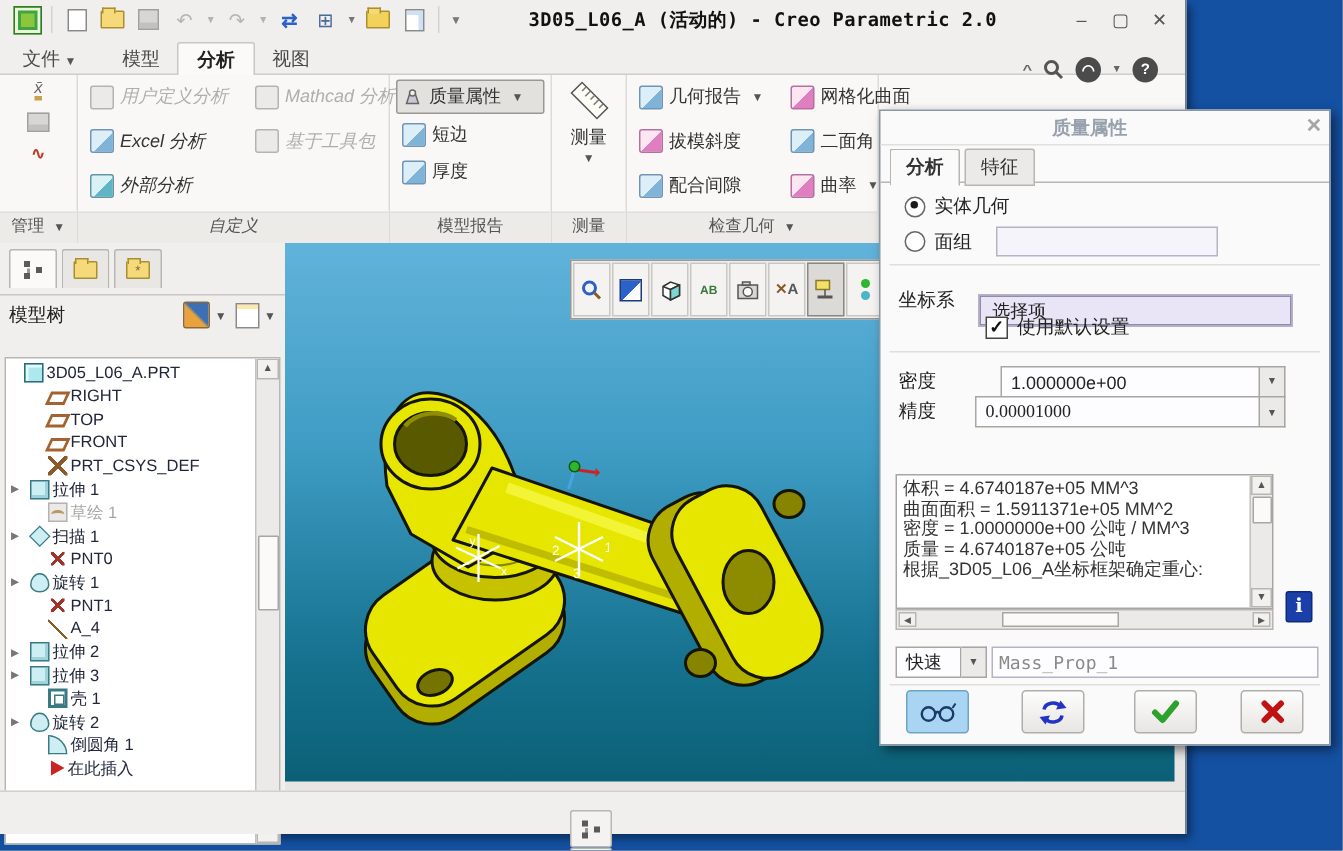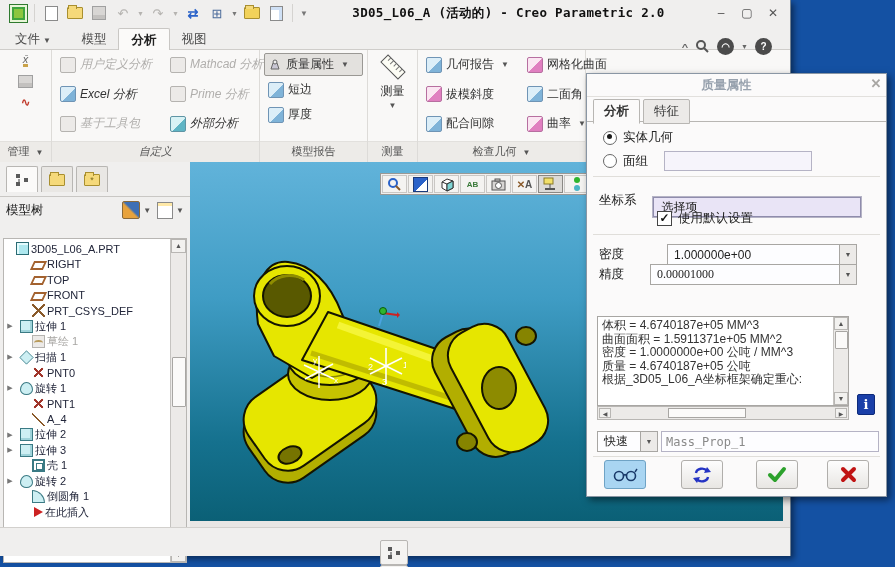--- a/index.html
+++ b/index.html
@@ -94,21 +94,21 @@
   .tico.round{background:#cdeff3;border:1px solid #3a7a84;border-radius:0 100% 0 0;}
   .tico.insert{width:0;height:0;border-left:9px solid #cc2222;border-top:5px solid transparent;border-bottom:5px solid transparent;background:none;margin-left:2px;}
   .vscroll{position:absolute;right:0;top:0;bottom:0;width:15px;background:#eceae8;border-left:1px solid #c5c3c0;}
   .sbtn{position:absolute;left:0;width:100%;height:14px;background:#f2f1ef;border:1px solid #b8b6b3;box-sizing:border-box;font-size:7px;color:#555;text-align:center;line-height:12px;}
   .sthumb{position:absolute;left:1px;width:12px;background:#fbfaf9;border:1px solid #a8a6a3;border-radius:1px;}
 
   
   .vp{position:absolute;left:190px;top:162px;width:600px;height:365px;background:#e8e6e4;}
   .vp-canvas{position:absolute;left:0;top:0;width:593px;height:359px;background:linear-gradient(180deg,#61b3da 0%,#3f9cc4 38%,#15718e 78%,#0b6076 100%);overflow:hidden;}
   .gfx-toolbar{position:absolute;left:190px;top:11px;display:flex;background:#f0efee;border:1px solid #9a9894;padding:1px;gap:1px;}
-  .gbtn{width:25px;height:18px;display:flex;align-items:center;justify-content:center;background:#f4f3f1;border:1px solid #c9c7c4;font-size:11px;color:#444;box-sizing:border-box;text-align:center;}
+  .gbtn{width:25px;height:36px;display:flex;align-items:center;justify-content:center;background:#f4f3f1;border:1px solid #c9c7c4;font-size:11px;color:#444;box-sizing:border-box;text-align:center;}
   .gbtn.pressed{background:#dcdad7;border-color:#8a8884;}
   .csys-marker{position:absolute;width:40px;height:40px;}
   .triad{position:absolute;width:30px;height:30px;}
 
   
   .status{position:absolute;left:0;top:527px;width:100%;height:29px;background:#f0efee;border-top:1px solid #d2d0cd;display:flex;align-items:center;box-sizing:border-box;padding:12px 6px;flex-direction:column;}
   .stbtn{width:26px;height:23px;border:1px solid #b8b6b3;background:#f4f3f1;display:inline-flex;align-items:center;justify-content:center;margin-right:3px;border-radius:2px;flex:none;}
   .globe{width:15px;height:15px;border-radius:50%;background:radial-gradient(circle at 35% 35%,#bfe8a0,#3f9a4f 60%,#1a5fa5);border:1px solid #2a5a2a;}
   .msg-bullet{width:7px;height:7px;border-radius:50%;background:#2a3fd0;margin:0 8px 0 14px;flex:none;}
   .msg-text{font-size:12px;color:#333;}
@@ -233,24 +233,20 @@
           <div class="rib-btn disabled">
               <span class="gico g-gray"></span>
               <span>Mathcad 分析</span>
             </div>
           <div class="rib-btn">
               <span class="gico g-blue"></span>
               <span>Excel 分析</span>
             </div>
           <div class="rib-btn disabled">
               <span class="gico g-gray"></span>
-              <span>Prime 分析</span>
-            </div>
-          <div class="rib-btn disabled">
-              <span class="gico g-gray"></span>
               <span>基于工具包</span>
             </div>
           <div class="rib-btn">
               <span class="gico g-teal"></span>
               <span>外部分析</span>
             </div>
         </div>
         <div class="rfoot"><span>自定义</span></div>
       </div>
 

